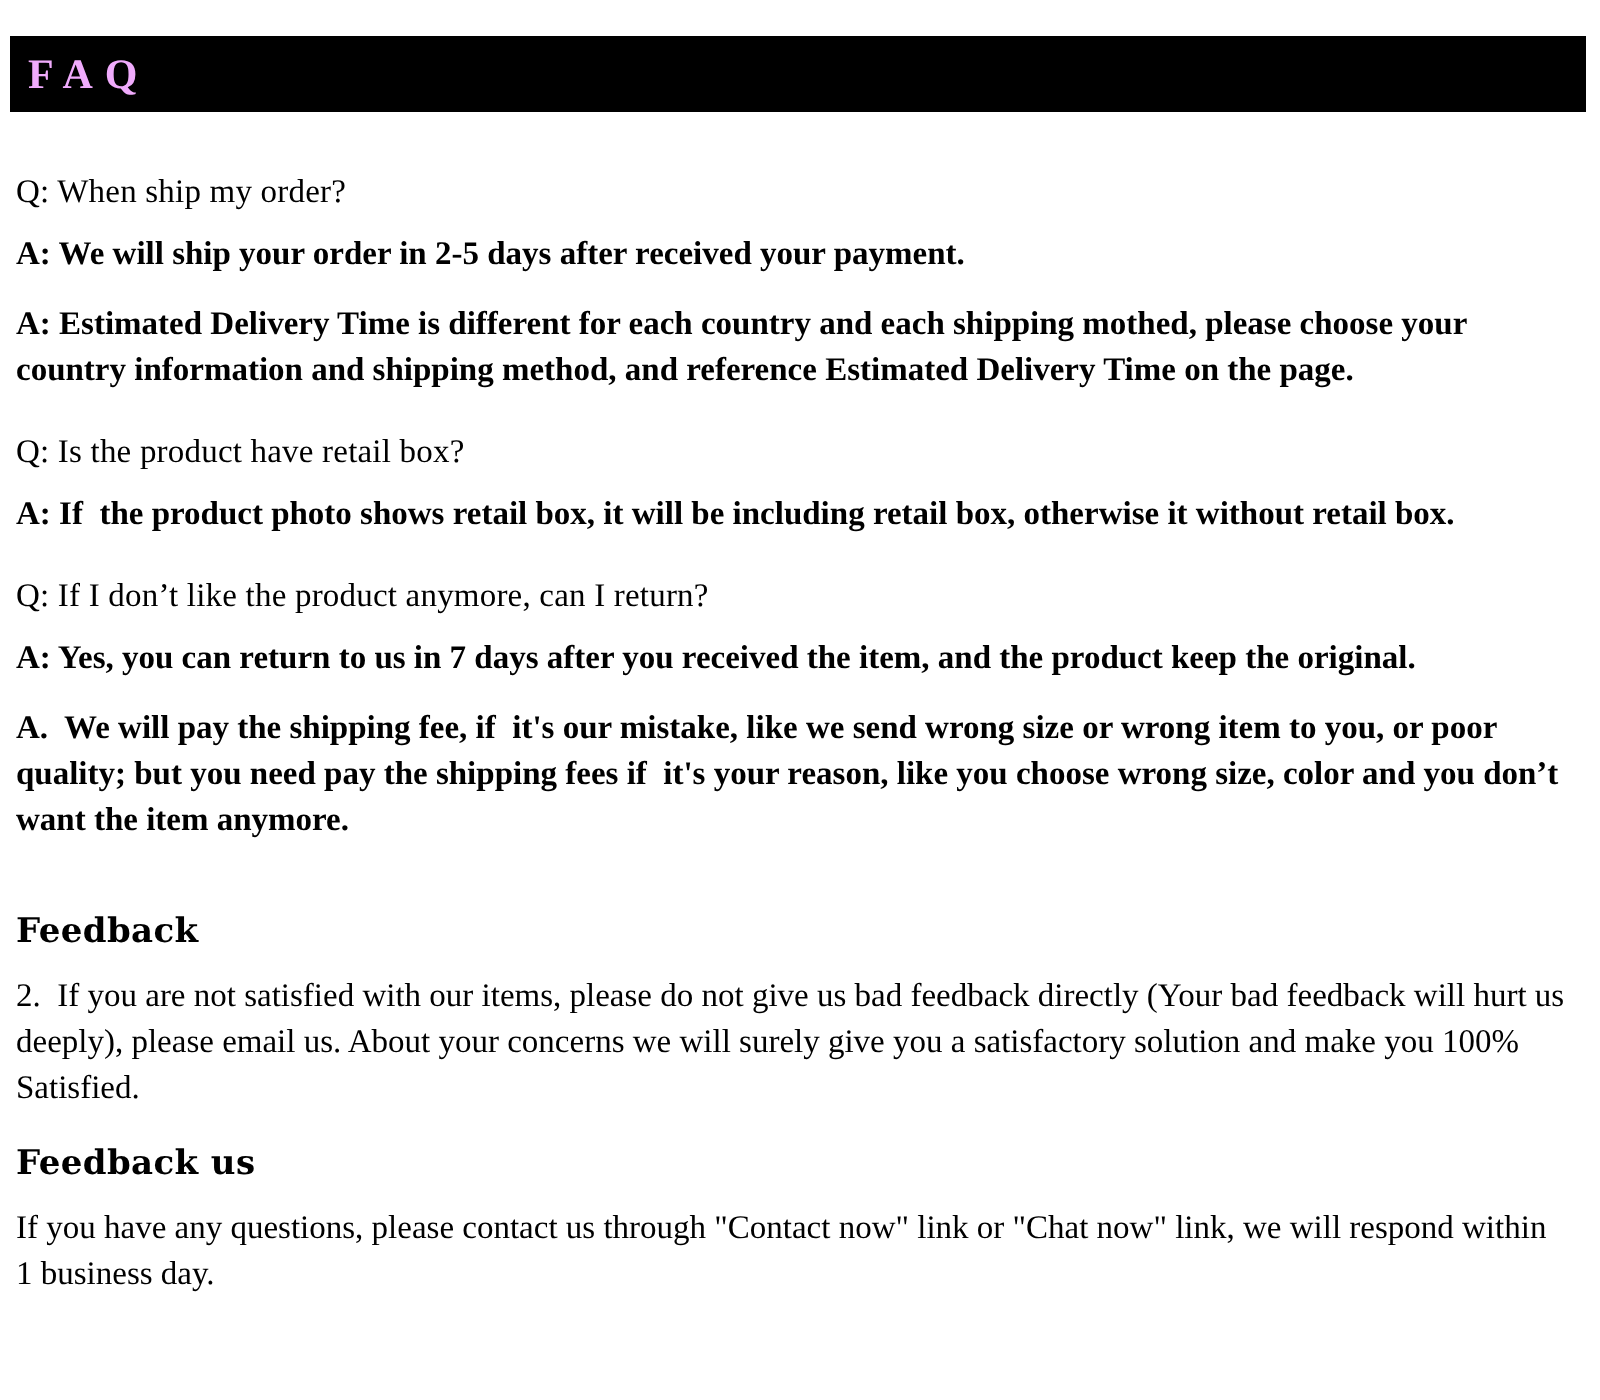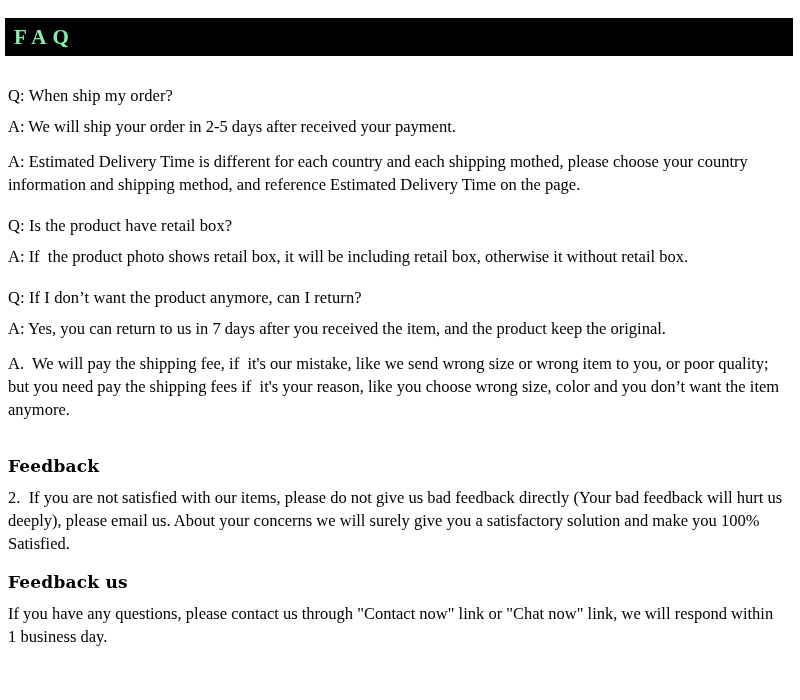--- a/index.html
+++ b/index.html
@@ -28,21 +28,21 @@
     position: absolute;
     left: 5px;
     top: 18px;
     width: 788px;
     height: 38px;
     background: #000000;
     display: flex;
     align-items: center;
   }
   .faq-header-title {
-    color: #86efac;
+    color: #f0abfc;
     font-family: "Liberation Serif", "DejaVu Serif", serif;
     font-weight: bold;
     font-size: 21px;
     letter-spacing: 6px;
     padding-left: 9px;
     line-height: 1;
   }
 
   
   .content {
@@ -56,21 +56,21 @@
     margin-bottom: 12px;
   }
   .q-line {
     font-weight: normal;
     font-size: 16.5px;
     line-height: 23px;
     margin: 18px 0 8px 0;
     letter-spacing: 0.1px;
   }
   .a-line {
-    font-weight: normal;
+    font-weight: bold;
     font-size: 16.5px;
     line-height: 23px;
     margin: 0;
     white-space: pre-wrap;
   }
 
   
   .section-heading {
     font-family: "DejaVu Serif", "Liberation Serif", serif;
     font-weight: bold;
@@ -114,21 +114,21 @@
     <div class="qa-block">
       <p class="a-line">A: Estimated Delivery Time is different for each country and each shipping mothed, please choose your country information and shipping method, and reference Estimated Delivery Time on the page.</p>
     </div>
 
     <div class="qa-block">
       <p class="q-line">Q: Is the product have retail box?</p>
       <p class="a-line">A: If  the product photo shows retail box, it will be including retail box, otherwise it without retail box.</p>
     </div>
 
     <div class="qa-block">
-      <p class="q-line">Q: If I don’t want the product anymore, can I return?</p>
+      <p class="q-line">Q: If I don’t like the product anymore, can I return?</p>
       <p class="a-line">A: Yes, you can return to us in 7 days after you received the item, and the product keep the original.</p>
     </div>
 
     <div class="qa-block">
       <p class="a-line">A.  We will pay the shipping fee, if  it's our mistake, like we send wrong size or wrong item to you, or poor quality; but you need pay the shipping fees if  it's your reason, like you choose wrong size, color and you don’t want the item anymore.</p>
     </div>
 
     <div class="spacer-feedback"></div>
 
     <div class="section-block">

